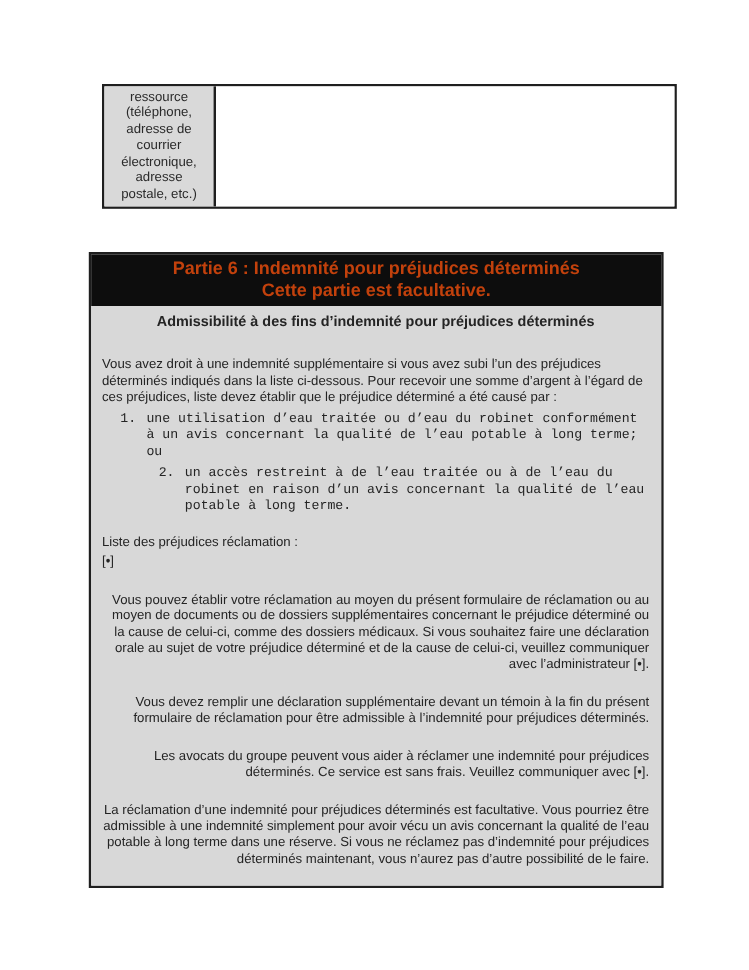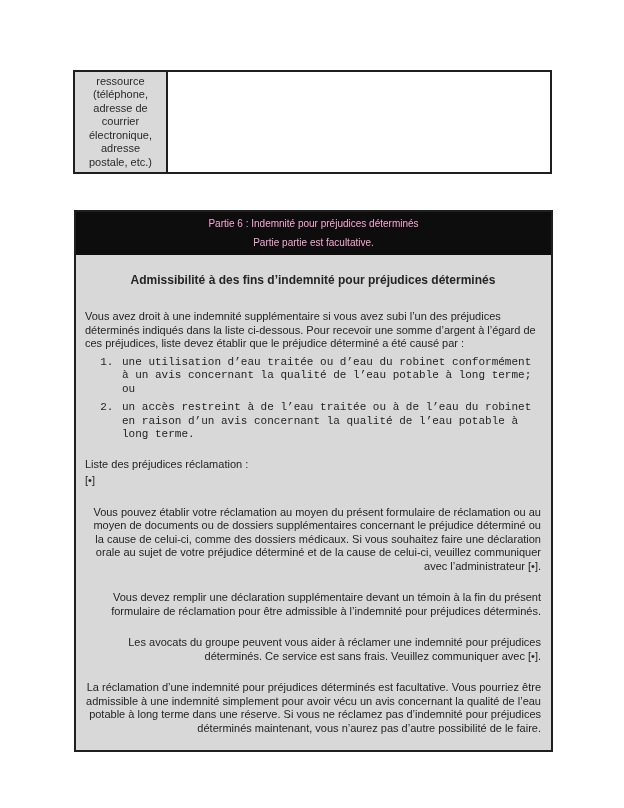--- a/index.html
+++ b/index.html
@@ -6,21 +6,21 @@
   html, body {
     width:624px; height:808px;
     background:#ffffff;
     font-family:"Liberation Sans", sans-serif;
     color:#262626;
   }
   .page { position:relative; width:624px; height:808px; overflow:hidden; background:#ffffff; }
 
   
   .top-table {
-    position:absolute; left:73px; top:70px;
+    position:absolute; left:85px; top:70px;
     width:479px; height:104px;
     display:flex;
     border:2px solid #1f1f1f;
     background:#ffffff;
   }
   .label-cell {
     width:93px;
     background:#d9d9d9;
     border-right:2px solid #1f1f1f;
     display:flex; align-items:center; justify-content:center;
@@ -33,46 +33,46 @@
   .value-cell { flex:1; background:#ffffff; }
 
   
   .part6-box {
     position:absolute; left:74px; top:210px;
     width:479px;
     border:2px solid #1f1f1f;
   }
   .part6-header {
     background:#0d0d0d;
-    color:#f9a8d4;
-    font-weight:normal;
-    font-size:10px; line-height:19px;
+    color:#c2410c;
+    font-weight:bold;
+    font-size:15px; line-height:19px;
     text-align:center;
     padding:2px 8px 3px;
   }
   .part6-body {
     background:#d8d8d8;
-    padding:16px 10px 15px 9px;
+    padding:4px 10px 15px 9px;
     font-size:11px; line-height:13.5px;
     color:#242424;
   }
   .subheading {
     font-weight:bold;
     font-size:12px; line-height:15px;
     text-align:center;
     margin:2px 4px 22px;
   }
   .intro { margin-bottom:5px; }
   ol.injury-causes {
     list-style:decimal outside;
     padding-left:35px;
     margin:0;
   }
   ol.injury-causes li { padding-left:2px;font-family:Liberation Mono, monospace; }
-  ol.injury-causes li + li { margin-top:5px; }
+  ol.injury-causes li + li { margin-top:5px;margin-left:32px; }
   .list-label { margin-top:16px; }
   .list-placeholder { margin-top:3px; }
   .para { margin-top:18px;text-align:right; }
 </style>
 </head>
 <body>
 
 <div class="page">
 
   <div class="top-table">
@@ -83,21 +83,21 @@
 électronique,
 adresse
 postale, etc.)</div>
     <div class="value-cell"></div>
   </div>
 
   <div class="part6-box">
 
     <div class="part6-header">
       <div>Partie 6 : Indemnité pour préjudices déterminés</div>
-      <div>Partie partie est facultative.</div>
+      <div>Cette partie est facultative.</div>
     </div>
 
     <div class="part6-body">
 
       <div class="subheading">Admissibilité à des fins d’indemnité pour préjudices déterminés</div>
 
       <p class="intro">Vous avez droit à une indemnité supplémentaire si vous avez subi l’un des préjudices déterminés indiqués dans la liste ci-dessous. Pour recevoir une somme d’argent à l’égard de ces préjudices, liste devez établir que le préjudice déterminé a été causé par :</p>
 
       <ol class="injury-causes">
         <li>une utilisation d’eau traitée ou d’eau du robinet conformément à un avis concernant la qualité de l’eau potable à long terme; ou</li>

